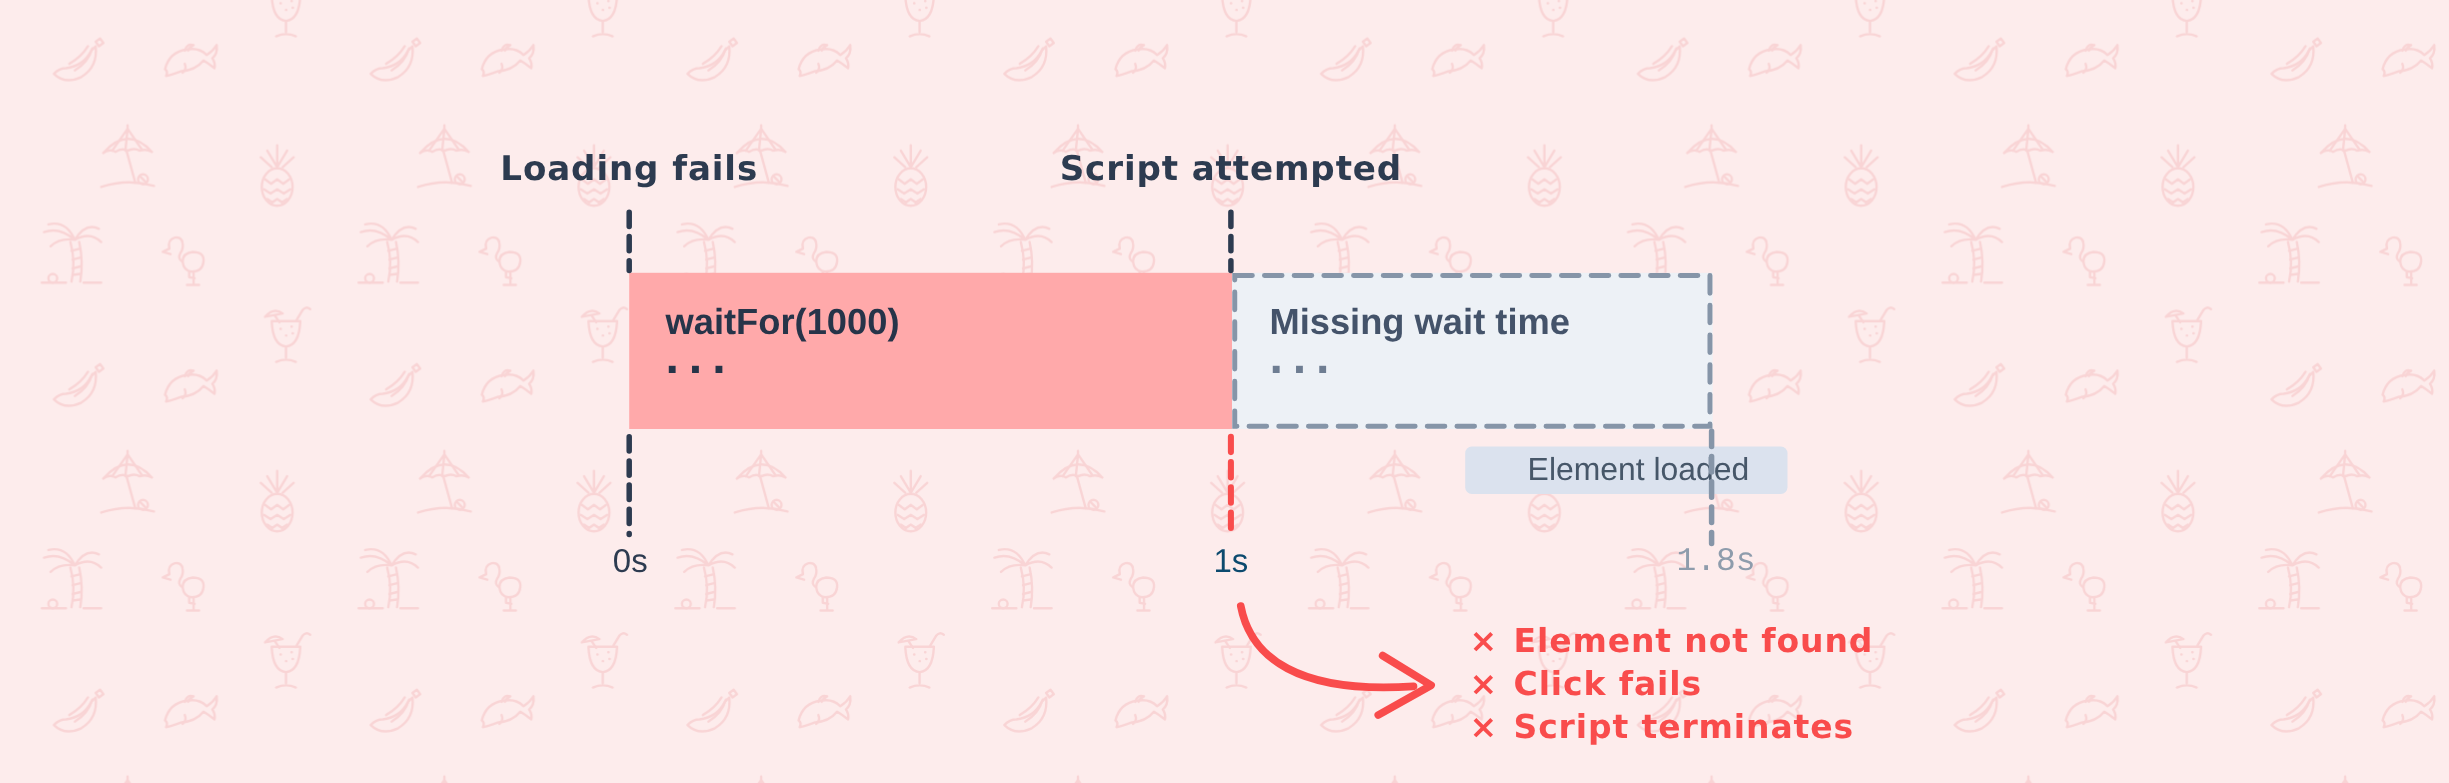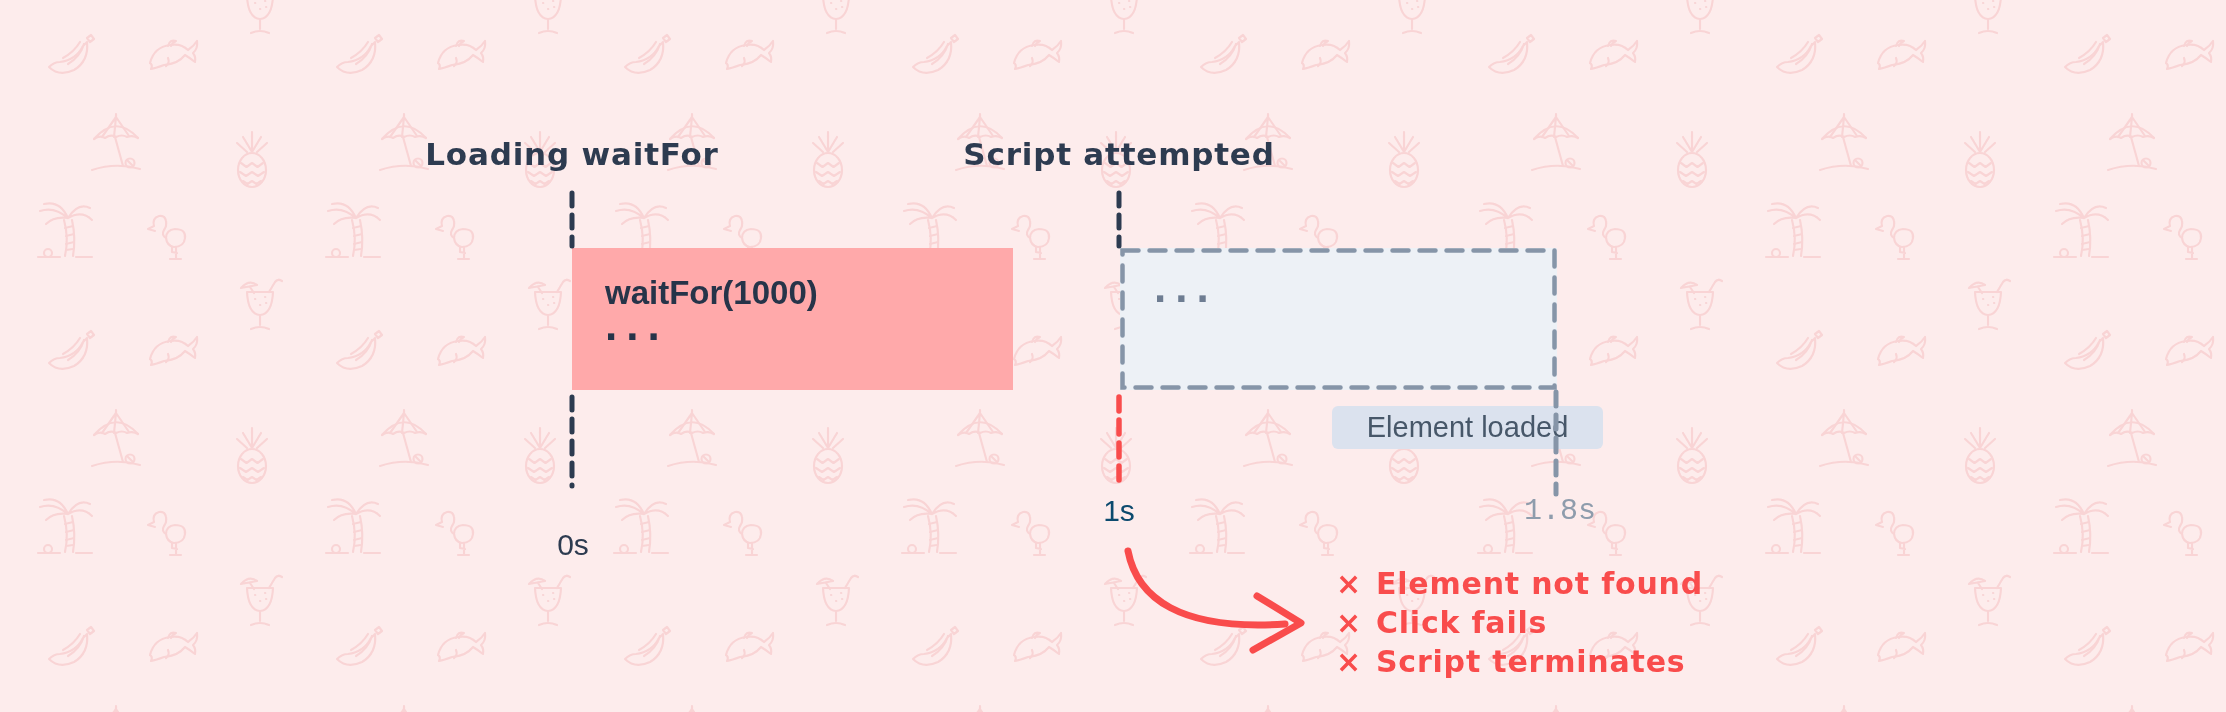--- a/index.html
+++ b/index.html
@@ -13,45 +13,45 @@
   .hand{font-family:"DejaVu Sans",sans-serif;font-weight:600;letter-spacing:0.8px;}
 
   .anno{
     position:absolute;top:136px;transform:translateX(-50%);
     font-size:31px;color:#2d3b50;white-space:nowrap;
   }
   .anno.loading{left:572px;}
   .anno.click{left:1119px;}
 
   .wait-bar{
-    position:absolute;left:572px;top:248px;width:441px;height:142px;
+    position:absolute;left:572px;top:248px;width:548px;height:142px;
     background:#ffa9aa;box-sizing:border-box;padding:26px 0 0 33px;
   }
   .gap-box{
     position:absolute;left:1120px;top:248px;width:437px;height:142px;
     background:#edf1f6;box-sizing:border-box;padding:26px 0 0 34px;
   }
   .seg-title{font-size:33px;font-weight:bold;line-height:38px;white-space:nowrap;}
   .wait-bar .seg-title{color:#263449;}
   .gap-box .seg-title{color:#44536a;}
   .seg-dots{font-size:44px;font-weight:bold;letter-spacing:9px;line-height:26px;height:34px;}
   .wait-bar .seg-dots{color:#263449;}
   .gap-box .seg-dots{color:#6e7d92;}
 
   .chip{
     position:absolute;left:1332px;top:406px;width:271px;height:43px;
     background:#dbe2ee;border-radius:6px;color:#475769;font-size:29px;
-    display:flex;align-items:center;justify-content:center;white-space:nowrap;
+    display:flex;align-items:center;justify-content:center;white-space:nowrap;padding-left:22px;
   }
 
   .tick{
     position:absolute;top:494px;transform:translateX(-50%);
     font-size:30px;white-space:nowrap;
   }
-  .tick.t0{left:573px;color:#2d3b50;margin-top:34px;}
+  .tick.t0{left:573px;color:#2d3b50;}
   .tick.t1{left:1119px;color:#0c4a6e;}
   .tick.t18{left:1560px;color:#8e9cac;font-family:Liberation Mono, monospace;}
 
   .failures{
     position:absolute;left:1336px;top:566px;color:#f94c4c;font-size:30px;
   }
   .failure-row{display:flex;align-items:baseline;height:39px;white-space:nowrap;}
   .cross{font-weight:700;font-size:30px;margin-right:14px;}
 </style>
 </head>
@@ -109,29 +109,30 @@
             <path d="M6,20 Q4,12 11,10 Q17,9 18,15 Q19,20 16,24 Q13,29 18,32"></path>
             <path d="M18,32 Q18,24 27,23 Q38,23 37,32 Q36,41 26,41 Q19,40 18,32 Z"></path>
             <path d="M28,41 L28,53 M24,41 L24,46 L29,47 M22,53 L33,53"></path>
           </g>
         </g>
       </pattern>
     </defs>
     <rect width="2226" height="712" fill="url(#beach)"></rect>
   </svg>
 
-  <div class="anno loading hand">Loading waitFor</div>
+  <div class="anno loading hand">Loading fails</div>
   <div class="anno click hand">Script attempted</div>
 
   <div class="wait-bar">
     <div class="seg-title">waitFor(1000)</div>
     <div class="seg-dots">...</div>
   </div>
 
   <div class="gap-box">
+    <div class="seg-title">Missing wait time</div>
     <div class="seg-dots">...</div>
   </div>
 
   <div class="chip">Element loaded</div>
 
   <div class="tick t0">0s</div>
   <div class="tick t1">1s</div>
   <div class="tick t18">1.8s</div>
 
   <svg class="overlay" width="2226" height="712" viewBox="0 0 2226 712">

